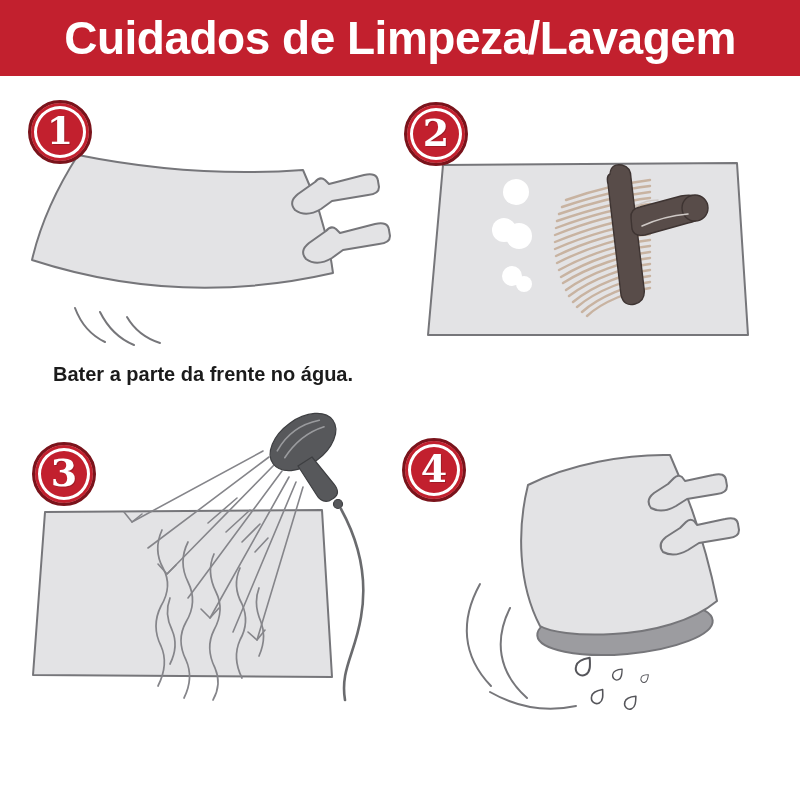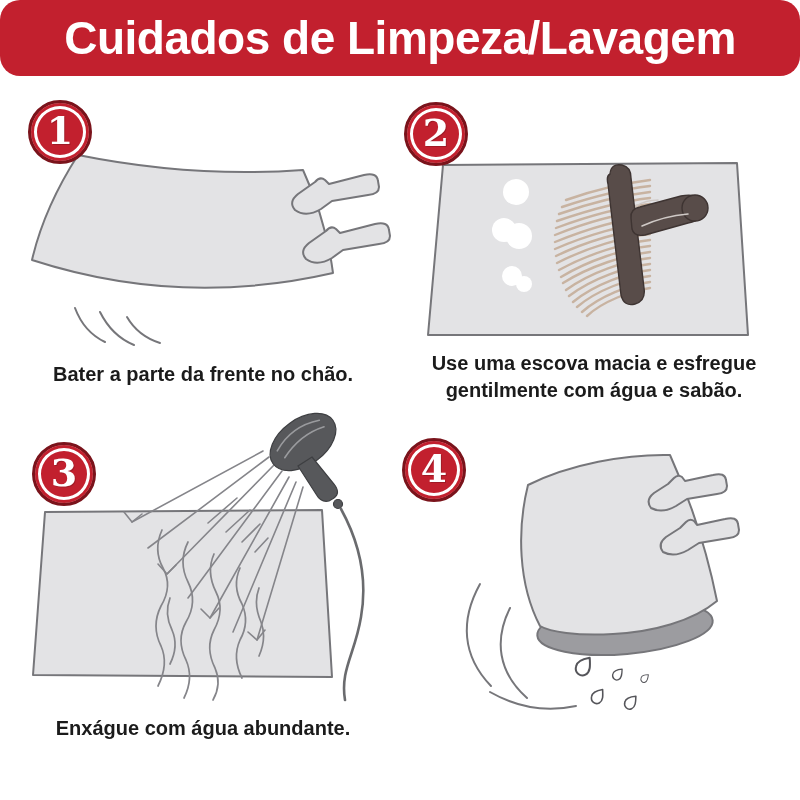--- a/index.html
+++ b/index.html
@@ -17,21 +17,21 @@
     --outline:#76767A;
     --line_gray:#85858A;
     --brush_body:#584C49;
     --bristle_tan:#C8B3A1;
     --text_dark:#1B1B1B;
     --bg:#FFFFFF;
   }
   .title-bar{
     position:absolute;left:0;top:0;width:800px;height:76px;
     background:var(--accent_red);
-    display:flex;align-items:center;justify-content:center;border-radius:20px;
+    display:flex;align-items:center;justify-content:center;
   }
   .title-bar h1{
     margin:0;color:#fff;font-size:46px;font-weight:bold;
     letter-spacing:-0.5px;white-space:nowrap;
   }
   .step{position:absolute;}
   #step1{left:12px;top:90px;width:382px;height:312px;}
   #step2{left:398px;top:90px;width:392px;height:316px;}
   #step3{left:12px;top:402px;width:382px;height:352px;}
   #step4{left:398px;top:436px;width:392px;height:344px;}
@@ -93,42 +93,41 @@
       <span class="badge-num">1</span>
     </div>
     <svg width="382" height="268" viewBox="0 0 382 268" aria-hidden="true">
       <path class="mat" d="M 66 65 Q 180 88 291 80 Q 314 130 321 183 Q 168 218 20 170 Q 32 118 66 65 Z"></path>
       <path class="mat" d="M 283 120 Q 276 112 286 104 L 303 92 Q 308 86 313 90 L 317 94 L 352 85 Q 365 82 366 91 L 367 97 Q 367 104 356 105 L 320 111 L 309 119 Q 294 128 283 120 Z"></path>
       <path class="mat" transform="translate(11,49)" d="M 283 120 Q 276 112 286 104 L 303 92 Q 308 86 313 90 L 317 94 L 352 85 Q 365 82 366 91 L 367 97 Q 367 104 356 105 L 320 111 L 309 119 Q 294 128 283 120 Z"></path>
       <path class="stroke-line" d="M 63 218 Q 72 242 93 252"></path>
       <path class="stroke-line" d="M 88 222 Q 100 246 122 255"></path>
       <path class="stroke-line" d="M 115 227 Q 126 246 148 253"></path>
     </svg>
-    <p class="caption">Bater a parte da frente no chão.</p>
+    <p class="caption">Bater a parte da frente no água.</p>
   </section>
 
   <section class="step" id="step2">
     <div class="badge">
       <span class="badge-num">2</span>
     </div>
     <svg width="392" height="262" viewBox="0 0 392 262" aria-hidden="true">
       <path class="mat" d="M 45 75 L 339 73 L 350 245 L 30 245 Z"></path>
       <circle class="foam" cx="118" cy="102" r="13"></circle>
       <circle class="foam" cx="106" cy="140" r="12"></circle>
       <circle class="foam" cx="121" cy="146" r="13"></circle>
       <circle class="foam" cx="114" cy="186" r="10"></circle>
       <circle class="foam" cx="126" cy="194" r="8"></circle>
       <path class="bristles" d="M252 90 C 228 93 196 100 168 110 M252 96 C 227 99 194 107 164 117 M252 102 C 226 105 192 113 161 124 M252 108 C 226 111 191 120 159 131 M252 114 C 225 117 190 126 158 138 M252 120 C 225 123 189 132 157 145 M252 126 C 225 129 189 139 157 152 M252 132 C 225 135 189 145 157 159 M252 138 C 225 141 189 151 158 166 M252 144 C 226 147 190 157 159 173 M252 150 C 226 153 190 164 161 180 M252 156 C 226 159 191 170 163 187 M252 162 C 227 165 192 176 165 193 M252 168 C 227 171 193 182 168 200 M252 174 C 228 177 195 188 171 206 M252 180 C 229 183 197 194 175 212 M252 186 C 230 189 199 200 179 217 M252 192 C 231 195 202 206 184 222 M252 198 C 233 201 205 211 189 226"></path>
       <path class="brush" d="M 212 84 Q 213 73 224 75 Q 233 77 233 88 L 246 198 Q 248 211 237 214 Q 226 217 223 205 L 210 94 Q 208 86 212 84 Z"></path>
       <path class="brush" d="M 233 128 Q 232 119 242 117 L 283 106 Q 302 102 305 116 Q 307 130 290 133 L 247 145 Q 236 147 234 139 Z"></path>
       <circle class="brush" cx="297" cy="118" r="13"></circle>
       <path class="hl" d="M 244 136 Q 266 126 290 124"></path>
       <path class="hl" d="M 238 116 Q 248 110 260 110"></path>
     </svg>
-    <p class="caption">Use uma escova macia e esfregue gentilmente com água e sabão.</p>
   </section>
 
   <section class="step" id="step3">
     <div class="badge">
       <span class="badge-num">3</span>
     </div>
     <svg width="382" height="300" viewBox="0 0 382 300" aria-hidden="true">
       <path class="mat" d="M 33 110 L 310 108 L 320 275 L 21 273 Z"></path>
       <g class="spray-group">
         <path class="spray" d="M 251 49 L 120 120"></path>
@@ -159,21 +158,20 @@
         <g transform="translate(291,40) rotate(-36)">
           <ellipse class="shower" cx="0" cy="0" rx="37" ry="23"></ellipse>
           <path class="shower-line" d="M -26 -8 Q 0 -20 26 -8"></path>
           <path class="shower-line" d="M -24 2 Q 2 -8 26 0"></path>
         </g>
         <path class="shower" d="M 300 55 L 322 82 Q 329 91 322 96 L 317 99 Q 309 101 304 92 L 286 64 Z"></path>
         <circle class="shower" cx="326" cy="102" r="4.5"></circle>
         <path class="hose" d="M 329 107 C 346 138 356 175 349 215 C 343 252 328 268 333 298"></path>
       </g>
     </svg>
-    <p class="caption">Enxágue com água abundante.</p>
   </section>
 
   <section class="step" id="step4">
     <div class="badge">
       <span class="badge-num">4</span>
     </div>
     <svg width="392" height="276" viewBox="0 0 392 276" aria-hidden="true">
       <defs>
         <path id="drop" d="M 0 -8 C 4 -3 7 1 5 5 C 3 9 -3 9 -5 4 C -7 0 -4 -4 0 -8 Z"></path>
       </defs>

